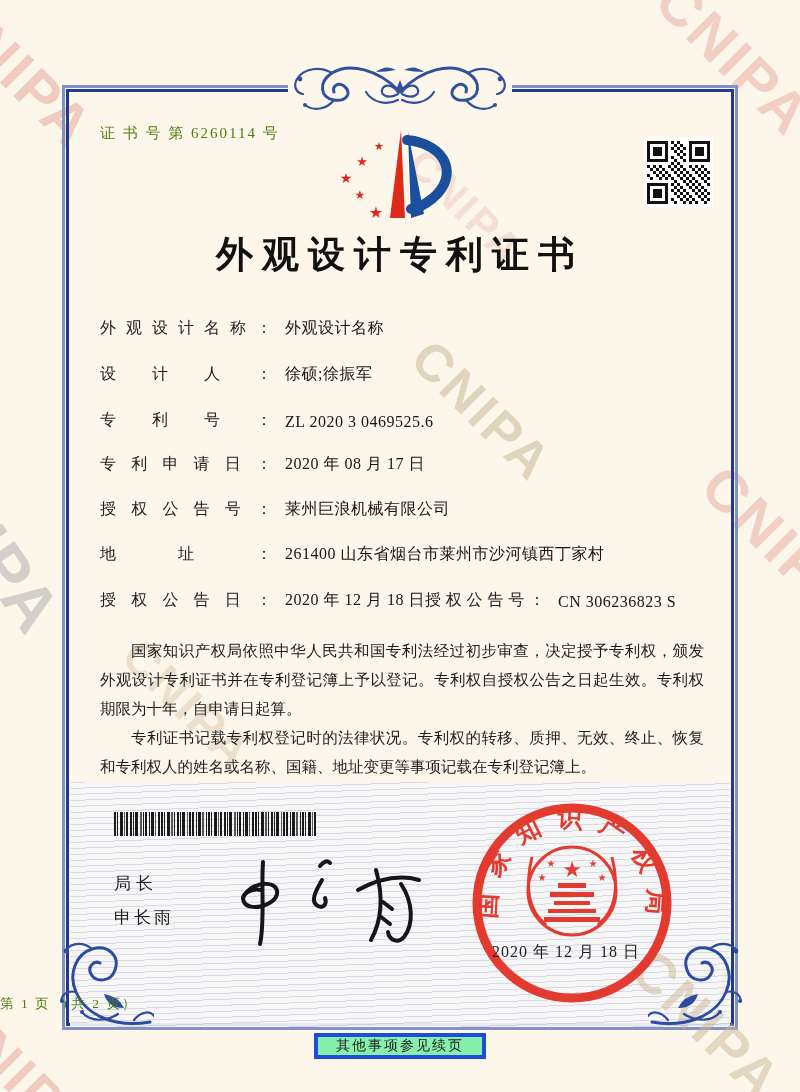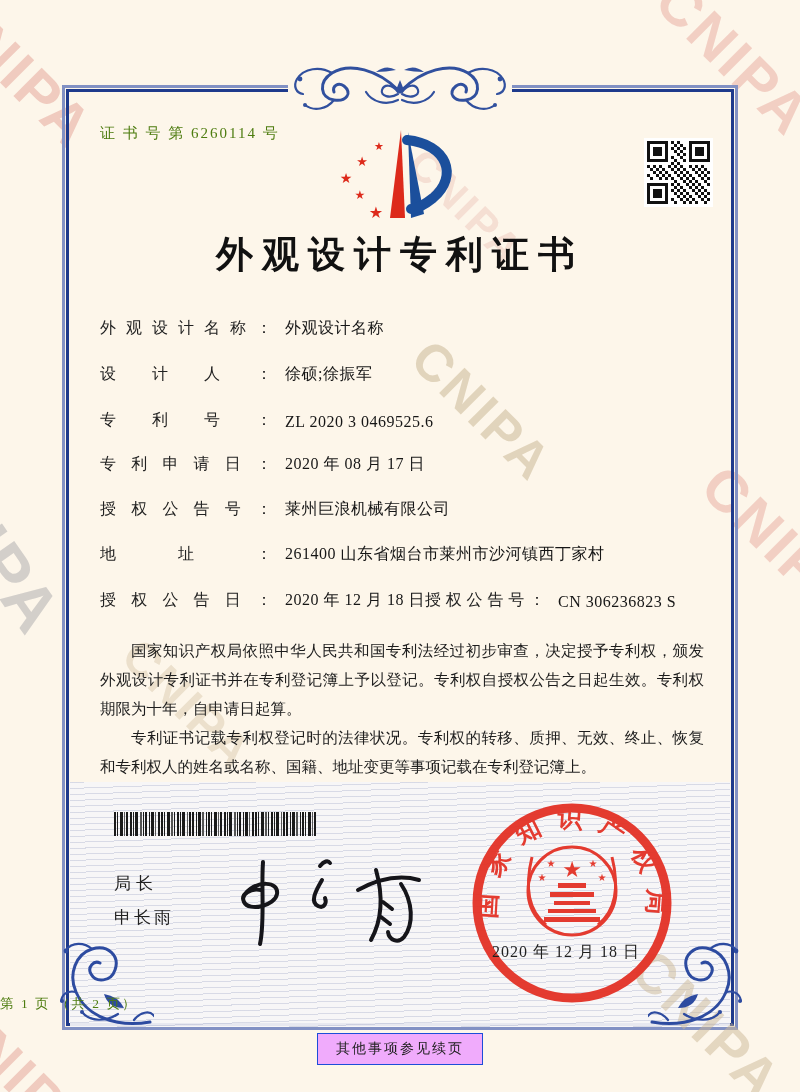--- a/index.html
+++ b/index.html
@@ -63,21 +63,21 @@
   .sig-title{position:absolute;left:114px;top:872px;z-index:4;font-size:17px;letter-spacing:5px;color:#222;}
   .sig-name{position:absolute;left:114px;top:906px;z-index:4;font-size:17px;letter-spacing:3px;color:#222;}
   .sig-script{position:absolute;left:225px;top:850px;z-index:4;}
   .seal{position:absolute;left:466px;top:797px;z-index:5;opacity:0.95;}
   .page-num{
     position:absolute;left:0;right:0;top:995px;z-index:4;
     font-size:13.5px;letter-spacing:2px;color:#4d7c0f;
   }
   .note-box{
     position:absolute;left:50%;transform:translateX(-50%);top:1033px;z-index:4;
-    background:#f0abfc;border:1px solid #1d4ed8;padding:6px 18px;
+    background:#86efac;border:4px solid #1d4ed8;padding:0 18px;
     font-size:14px;letter-spacing:2px;color:#222;white-space:nowrap;
   }
   .ornament-top{position:absolute;left:280px;top:46px;z-index:3;}
   .corner{position:absolute;z-index:3;}
   .corner-left{left:58px;top:938px;}
   .corner-right{left:648px;top:938px;transform:scaleX(-1);}
 </style>
 </head>
 <body>
 

